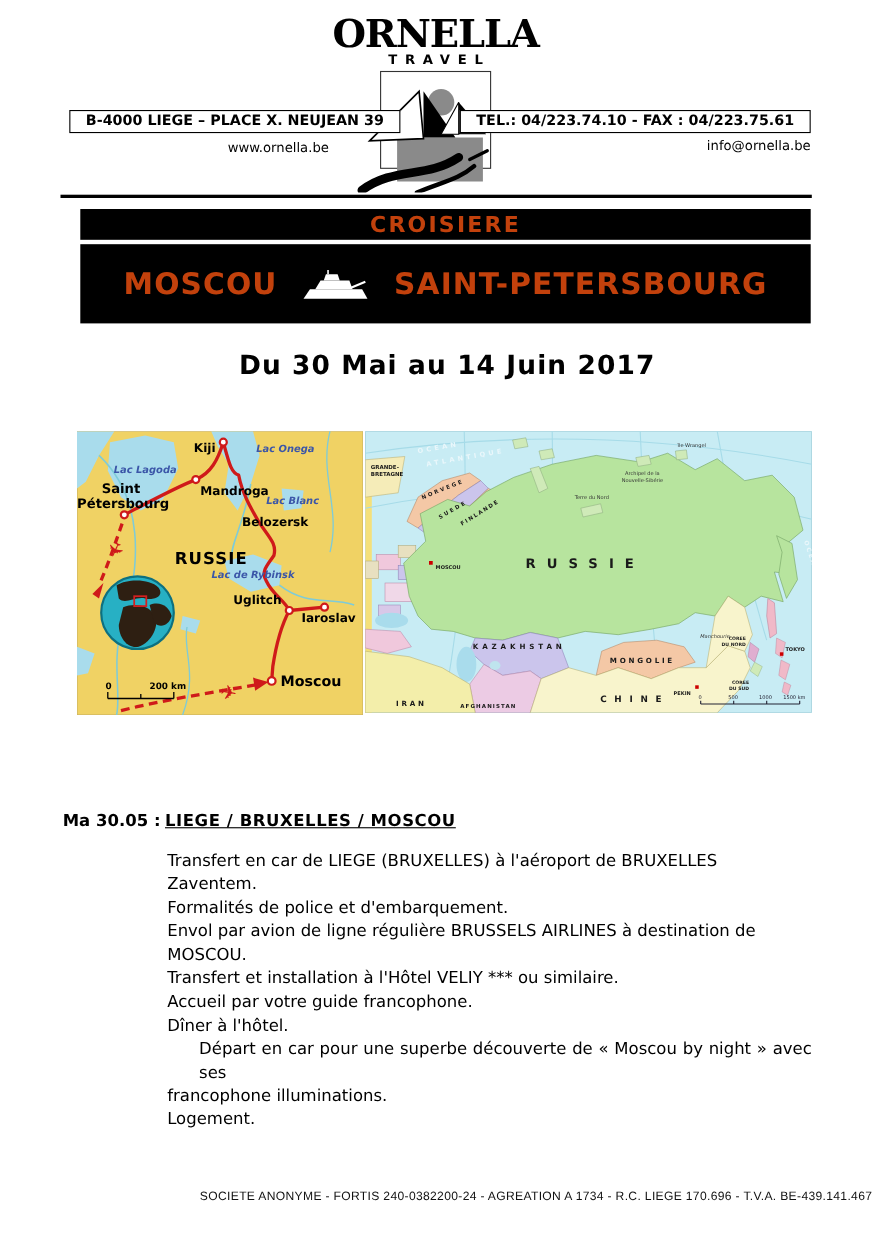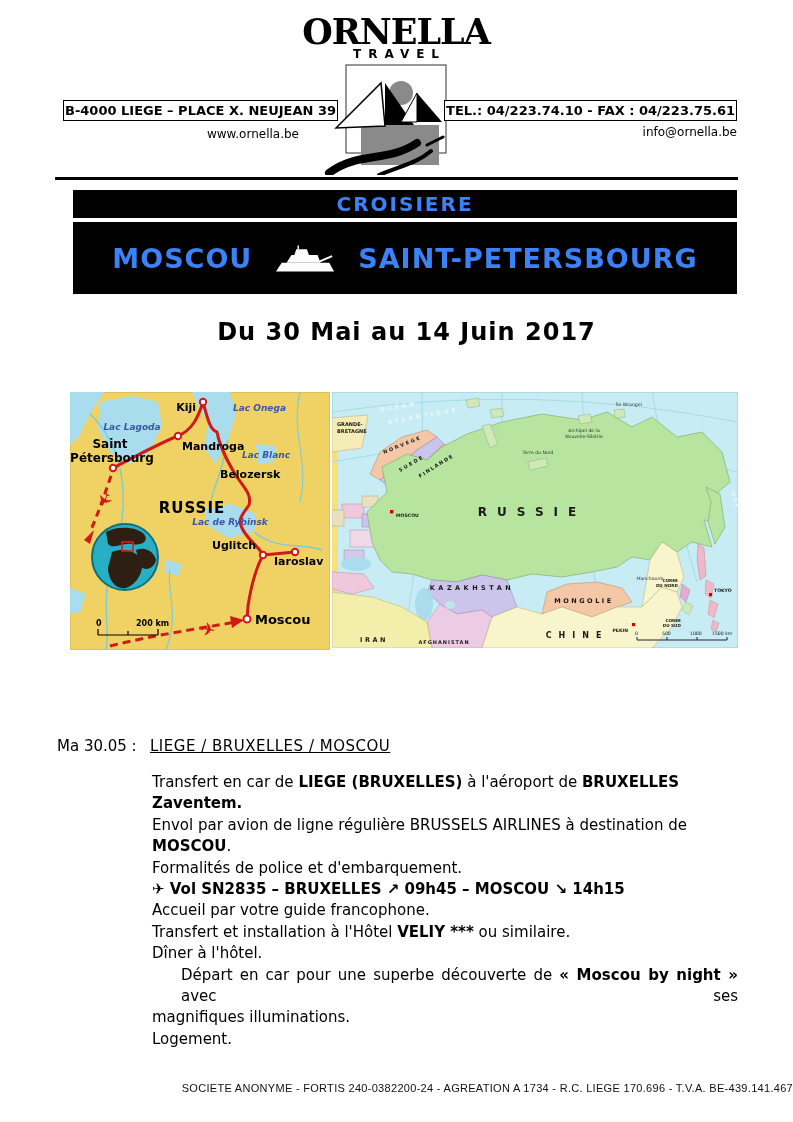--- a/index.html
+++ b/index.html
@@ -8,50 +8,50 @@
     position:relative; width:793px; height:1122px; background:#ffffff;
     margin:0 auto; overflow:hidden;
     font-family:"DejaVu Sans", sans-serif; color:#000;
   }
   
   .logo-wrap { position:absolute; left:296px; top:14px; width:200px; text-align:center; }
   .logo-word { font-family:"DejaVu Serif", serif; font-weight:bold; font-size:35px; letter-spacing:-1px; line-height:1; }
   .logo-sub  { font-size:12px; font-weight:bold; letter-spacing:7px; margin-top:-2px; margin-left:7px; }
   .logo-art  { margin-top:2px; }
   .hdr-box {
-    position:absolute; border:1px solid #000; padding:2px 1px;
+    position:absolute; border:1px solid #000; padding:2px 14px;
     font-size:13px; font-weight:bold; white-space:nowrap; background:#fff;
   }
   .hdr-box.left  { left:63px; top:100px; }
   .hdr-box.right { right:56px; top:100px; }
   .hdr-sub { position:absolute; font-size:12px; text-align:right; }
   .hdr-sub.left  { left:63px; top:127px; width:236px; }
   .hdr-sub.right { right:56px; top:125px; width:250px; }
   .hdr-rule { position:absolute; left:55px; top:177px; width:683px; height:3px; background:#000; }
   
-  .banner { position:absolute; left:73px; width:664px; background:#000; color:#3b82f6;
+  .banner { position:absolute; left:73px; width:664px; background:#000; color:#c2410c;
             display:flex; align-items:center; justify-content:center; }
   .banner1 { top:190px; height:28px; font-size:20px; font-weight:bold; letter-spacing:2px; }
   .banner2 { top:222px; height:72px; font-size:27px; font-weight:bold; letter-spacing:1px; gap:22px; }
   .ship-svg { width:62px; height:32px; }
   
   .date-title { position:absolute; top:318px; left:0; width:100%; text-align:center;
                 font-size:24px; font-weight:bold; letter-spacing:1px;padding-left:20px; }
   
   .map { position:absolute; top:392px; }
   .map.route  { left:70px;  width:260px; height:258px; }
   .map.region { left:332px; width:406px; height:256px; }
   .map svg { display:block; width:100%; height:100%; }
   
-  .day-line { position:absolute; left:57px; top:737px; font-size:15px; font-weight:normal; }
+  .day-line { position:absolute; left:57px; top:737px; font-size:15px; font-weight:bold; }
   .day-label { display:inline-block; width:93px; }
   .day-title { text-decoration:underline; letter-spacing:.5px; }
   .itin { position:absolute; left:152px; top:772px; width:586px; font-size:15px; }
   .itin p { line-height:21.4px; }
-  .itin b { font-weight:bold; }
+  .itin b { font-weight:normal; }
   .itin p.justify { text-align:justify; text-align-last:justify;margin-left:29px; }
   
   .footer { position:absolute; left:0; top:1082px; width:100%; text-align:right;
             font-family:"Liberation Sans", sans-serif; font-size:11px; color:#111; letter-spacing:.3px; }
 </style>
 </head>
 <body>
 
 <div class="page">
 
@@ -282,26 +282,25 @@
       </g>
     </svg>
   </div>
 
   <div class="day-line">
     <span class="day-label">Ma 30.05 :</span><span class="day-title">LIEGE / BRUXELLES / MOSCOU</span>
   </div>
 
   <div class="itin">
     <p><span>Transfert en car de </span><b>LIEGE (BRUXELLES)</b><span> à l'aéroport de </span><b>BRUXELLES Zaventem.</b></p>
+    <p><span>Formalités de police et d'embarquement.</span></p>
     <p><span>Envol par avion de ligne régulière BRUSSELS AIRLINES à destination de </span><b>MOSCOU</b><span>.</span></p>
-    <p><span>Formalités de police et d'embarquement.</span></p>
-    <p><b><span>✈</span><span> Vol SN2835 – BRUXELLES </span><span>↗</span><span> 09h45 – MOSCOU </span><span>↘</span><span> 14h15</span></b></p>
+    <p><span>Transfert et installation à l'Hôtel </span><b>VELIY ***</b><span> ou similaire.</span></p>
     <p><span>Accueil par votre guide francophone.</span></p>
-    <p><span>Transfert et installation à l'Hôtel </span><b>VELIY ***</b><span> ou similaire.</span></p>
     <p><span>Dîner à l'hôtel.</span></p>
     <p class="justify"><span>Départ en car pour une superbe découverte de </span><b>« Moscou by night »</b><span> avec ses</span></p>
-    <p><span>magnifiques illuminations.</span></p>
+    <p><span>francophone illuminations.</span></p>
     <p><span>Logement.</span></p>
   </div>
 
   <div class="footer">SOCIETE ANONYME  -  FORTIS 240-0382200-24  -  AGREATION A 1734  -  R.C. LIEGE 170.696  -  T.V.A. BE-439.141.467</div>
 
 </div>
 
 </body></html>

